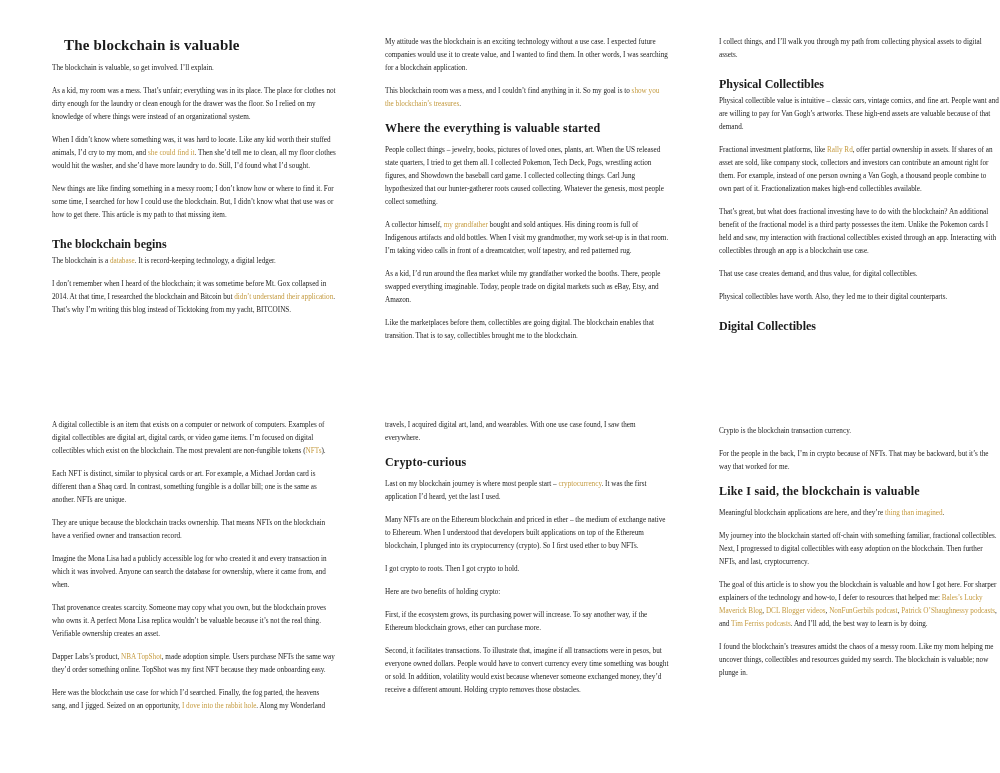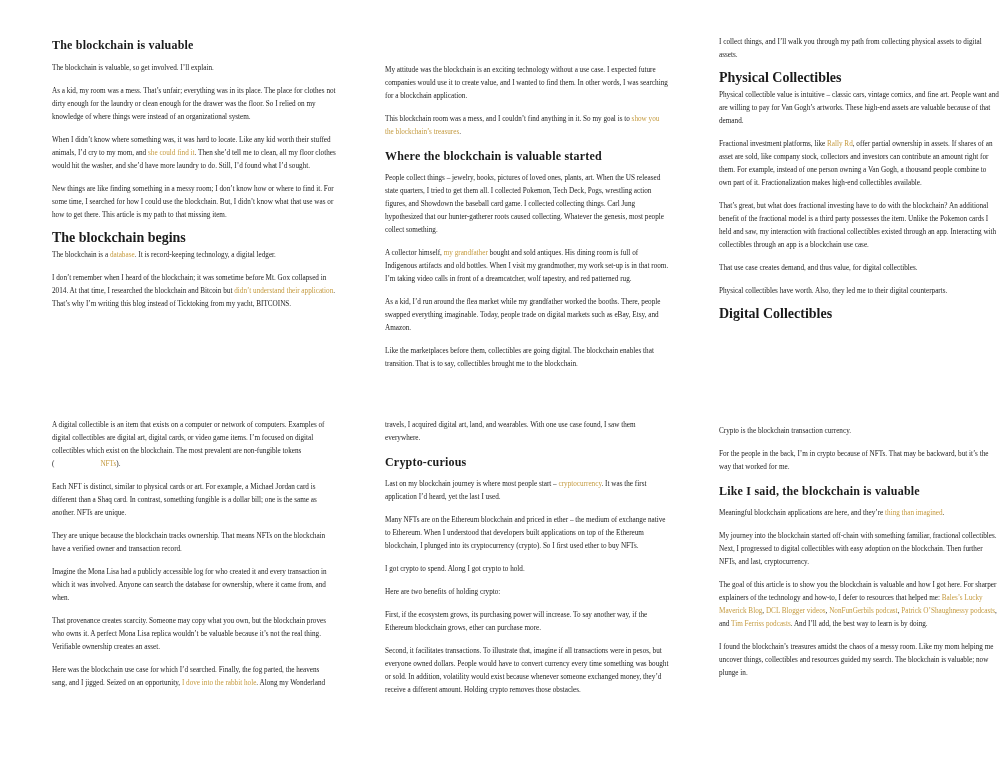--- a/index.html
+++ b/index.html
@@ -8,52 +8,52 @@
     position: relative;
     width: 1000px;
     height: 773px;
     background: #ffffff;
     overflow: hidden;
     font-family: "Liberation Serif", "DejaVu Serif", serif;
     color: #1b1b1b;
   }
   .page { position: absolute; }
   #page-1 { left: 52px;  top: 38px;  width: 284px; }
-  #page-2 { left: 385px; top: 36px;  width: 284px; margin-top: 28px; }
+  #page-2 { left: 385px; top: 36px;  width: 284px; }
   #page-3 { left: 719px; top: 36px;  width: 280px; }
   #page-4 { left: 52px;  top: 419px; width: 284px; }
   #page-5 { left: 385px; top: 419px; width: 284px; }
   #page-6 { left: 719px; top: 425px; width: 280px; }
 
   .page p {
     font-size: 7.2px;
     line-height: 13px;
     margin: 0 0 10px 0;
     color: #1b1b1b;
     text-align: left;
   }
   .page h1 {
-    font-size: 12px;
+    font-size: 15px;
     line-height: 15px;
     font-weight: bold;
-    margin: 0 0 9px 0;
+    margin: 0 0 9px 12px;
     letter-spacing: 0.2px;
   }
   .page h2 {
     font-size: 12px;
     line-height: 15px;
     font-weight: bold;
     margin: 5px 0 8px 0;
     letter-spacing: 0.2px;
   }
   .page h3 {
-    font-size: 14px;
+    font-size: 12px;
     line-height: 12px;
     font-weight: bold;
-    margin: 4px 0 5px 0;
+    margin: 16px 0 5px 0;
   }
   a.link {
     color: #c49a3f;
     text-decoration: none;
     cursor: pointer;
   }
 </style>
 </head>
 <body>
 
@@ -64,50 +64,51 @@
       <p><span>As a kid, my room was a mess. That’s unfair; everything was in its place. The place for clothes not dirty enough for the laundry or clean enough for the drawer was the floor. So I relied on my knowledge of where things were instead of an organizational system.</span></p>
       <p><span>When I didn’t know where something was, it was hard to locate. Like any kid worth their stuffed animals, I’d cry to my mom, and </span><a class="link" href="#" style="color: rgb(196, 154, 63);">she could find it</a><span>. Then she’d tell me to clean, all my floor clothes would hit the washer, and she’d have more laundry to do. Still, I’d found what I’d sought.</span></p>
       <p><span>New things are like finding something in a messy room; I don’t know how or where to find it. For some time, I searched for how I could use the blockchain. But, I didn’t know what that use was or how to get there. This article is my path to that missing item.</span></p>
       <h3><span>The blockchain begins</span></h3>
       <p><span>The blockchain is a </span><a class="link" href="#" style="color: rgb(196, 154, 63);">database</a><span>. It is record-keeping technology, a digital ledger.</span></p>
       <p><span>I don’t remember when I heard of the blockchain; it was sometime before Mt. Gox collapsed in 2014. At that time, I researched the blockchain and Bitcoin but </span><a class="link" href="#" style="color: rgb(196, 154, 63);">didn’t understand their application</a><span>. That’s why I’m writing this blog instead of Ticktoking from my yacht, BITCOINS.</span></p>
     </section>
   <section class="page" id="page-2">
       <p><span>My attitude was the blockchain is an exciting technology without a use case. I expected future companies would use it to create value, and I wanted to find them. In other words, I was searching for a blockchain application.</span></p>
       <p><span>This blockchain room was a mess, and I couldn’t find anything in it. So my goal is to </span><a class="link" href="#" style="color: rgb(196, 154, 63);">show you the blockchain’s treasures</a><span>.</span></p>
-      <h2><span>Where the blockchain is valuable started</span></h2>
+      <h2><span>Where the everything is valuable started</span></h2>
       <p><span>People collect things – jewelry, books, pictures of loved ones, plants, art. When the US released state quarters, I tried to get them all. I collected Pokemon, Tech Deck, Pogs, wrestling action figures, and Showdown the baseball card game. I collected collecting things. Carl Jung hypothesized that our hunter-gatherer roots caused collecting. Whatever the genesis, most people collect something.</span></p>
       <p><span>A collector himself, </span><a class="link" href="#" style="color: rgb(196, 154, 63);">my grandfather</a><span> bought and sold antiques. His dining room is full of Indigenous artifacts and old bottles. When I visit my grandmother, my work set-up is in that room. I’m taking video calls in front of a dreamcatcher, wolf tapestry, and red patterned rug.</span></p>
       <p><span>As a kid, I’d run around the flea market while my grandfather worked the booths. There, people swapped everything imaginable. Today, people trade on digital markets such as eBay, Etsy, and Amazon.</span></p>
       <p><span>Like the marketplaces before them, collectibles are going digital. The blockchain enables that transition. That is to say, collectibles brought me to the blockchain.</span></p>
     </section>
   <section class="page" id="page-3">
       <p><span>I collect things, and I’ll walk you through my path from collecting physical assets to digital assets.</span></p>
       <h3><span>Physical Collectibles</span></h3>
       <p><span>Physical collectible value is intuitive – classic cars, vintage comics, and fine art. People want and are willing to pay for Van Gogh’s artworks. These high-end assets are valuable because of that demand.</span></p>
       <p><span>Fractional investment platforms, like </span><a class="link" href="#" style="color: rgb(196, 154, 63);">Rally Rd</a><span>, offer partial ownership in assets. If shares of an asset are sold, like company stock, collectors and investors can contribute an amount right for them. For example, instead of one person owning a Van Gogh, a thousand people combine to own part of it. Fractionalization makes high-end collectibles available.</span></p>
       <p><span>That’s great, but what does fractional investing have to do with the blockchain? An additional benefit of the fractional model is a third party possesses the item. Unlike the Pokemon cards I held and saw, my interaction with fractional collectibles existed through an app. Interacting with collectibles through an app is a blockchain use case.</span></p>
       <p><span>That use case creates demand, and thus value, for digital collectibles.</span></p>
       <p><span>Physical collectibles have worth. Also, they led me to their digital counterparts.</span></p>
       <h3><span>Digital Collectibles</span></h3>
     </section>
   <section class="page" id="page-4">
-      <p><span>A digital collectible is an item that exists on a computer or network of computers. Examples of digital collectibles are digital art, digital cards, or video game items. I’m focused on digital collectibles which exist on the blockchain. The most prevalent are non-fungible tokens (</span><a class="link" href="#" style="color: rgb(196, 154, 63); padding-left: 46px;">NFTs</a><span>).</span></p>
+      <p><span>A digital collectible is an item that exists on a computer or network of computers. Examples of digital collectibles are digital art, digital cards, or video game items. I’m focused on digital collectibles which exist on the blockchain. The most prevalent are non-fungible tokens (</span><a class="link" href="#" style="color: rgb(196, 154, 63);">NFTs</a><span>).</span></p>
       <p><span>Each NFT is distinct, similar to physical cards or art. For example, a Michael Jordan card is different than a Shaq card. In contrast, something fungible is a dollar bill; one is the same as another. NFTs are unique.</span></p>
       <p><span>They are unique because the blockchain tracks ownership. That means NFTs on the blockchain have a verified owner and transaction record.</span></p>
       <p><span>Imagine the Mona Lisa had a publicly accessible log for who created it and every transaction in which it was involved. Anyone can search the database for ownership, where it came from, and when.</span></p>
       <p><span>That provenance creates scarcity. Someone may copy what you own, but the blockchain proves who owns it. A perfect Mona Lisa replica wouldn’t be valuable because it’s not the real thing. Verifiable ownership creates an asset.</span></p>
+      <p><span>Dapper Labs’s product, </span><a class="link" href="#" style="color: rgb(196, 154, 63);">NBA TopShot</a><span>, made adoption simple. Users purchase NFTs the same way they’d order something online. TopShot was my first NFT because they made onboarding easy.</span></p>
       <p><span>Here was the blockchain use case for which I’d searched. Finally, the fog parted, the heavens sang, and I jigged. Seized on an opportunity, </span><a class="link" href="#" style="color: rgb(196, 154, 63);">I dove into the rabbit hole</a><span>. Along my Wonderland</span></p>
     </section>
   <section class="page" id="page-5">
       <p><span>travels, I acquired digital art, land, and wearables. With one use case found, I saw them everywhere.</span></p>
       <h2><span>Crypto-curious</span></h2>
       <p><span>Last on my blockchain journey is where most people start – </span><a class="link" href="#" style="color: rgb(196, 154, 63);">cryptocurrency</a><span>. It was the first application I’d heard, yet the last I used.</span></p>
       <p><span>Many NFTs are on the Ethereum blockchain and priced in ether – the medium of exchange native to Ethereum. When I understood that developers built applications on top of the Ethereum blockchain, I plunged into its cryptocurrency (crypto). So I first used ether to buy NFTs.</span></p>
-      <p><span>I got crypto to spend. Along I got crypto to hold.</span></p>
+      <p><span>I got crypto to roots. Then I got crypto to hold.</span></p>
       <p><span>Here are two benefits of holding crypto:</span></p>
       <p><span>First, if the ecosystem grows, its purchasing power will increase. To say another way, if the Ethereum blockchain grows, ether can purchase more.</span></p>
       <p><span>Second, it facilitates transactions. To illustrate that, imagine if all transactions were in pesos, but everyone owned dollars. People would have to convert currency every time something was bought or sold. In addition, volatility would exist because whenever someone exchanged money, they’d receive a different amount. Holding crypto removes those obstacles.</span></p>
     </section>
   <section class="page" id="page-6">
       <p><span>Crypto is the blockchain transaction currency.</span></p>
       <p><span>For the people in the back, I’m in crypto because of NFTs. That may be backward, but it’s the way that worked for me.</span></p>
       <h2><span>Like I said, the blockchain is valuable</span></h2>
       <p><span>Meaningful blockchain applications are here, and they’re </span><a class="link" href="#" style="color: rgb(196, 154, 63);">thing than imagined</a><span>.</span></p>
       <p><span>My journey into the blockchain started off-chain with something familiar, fractional collectibles. Next, I progressed to digital collectibles with easy adoption on the blockchain. Then further NFTs, and last, cryptocurrency.</span></p>

